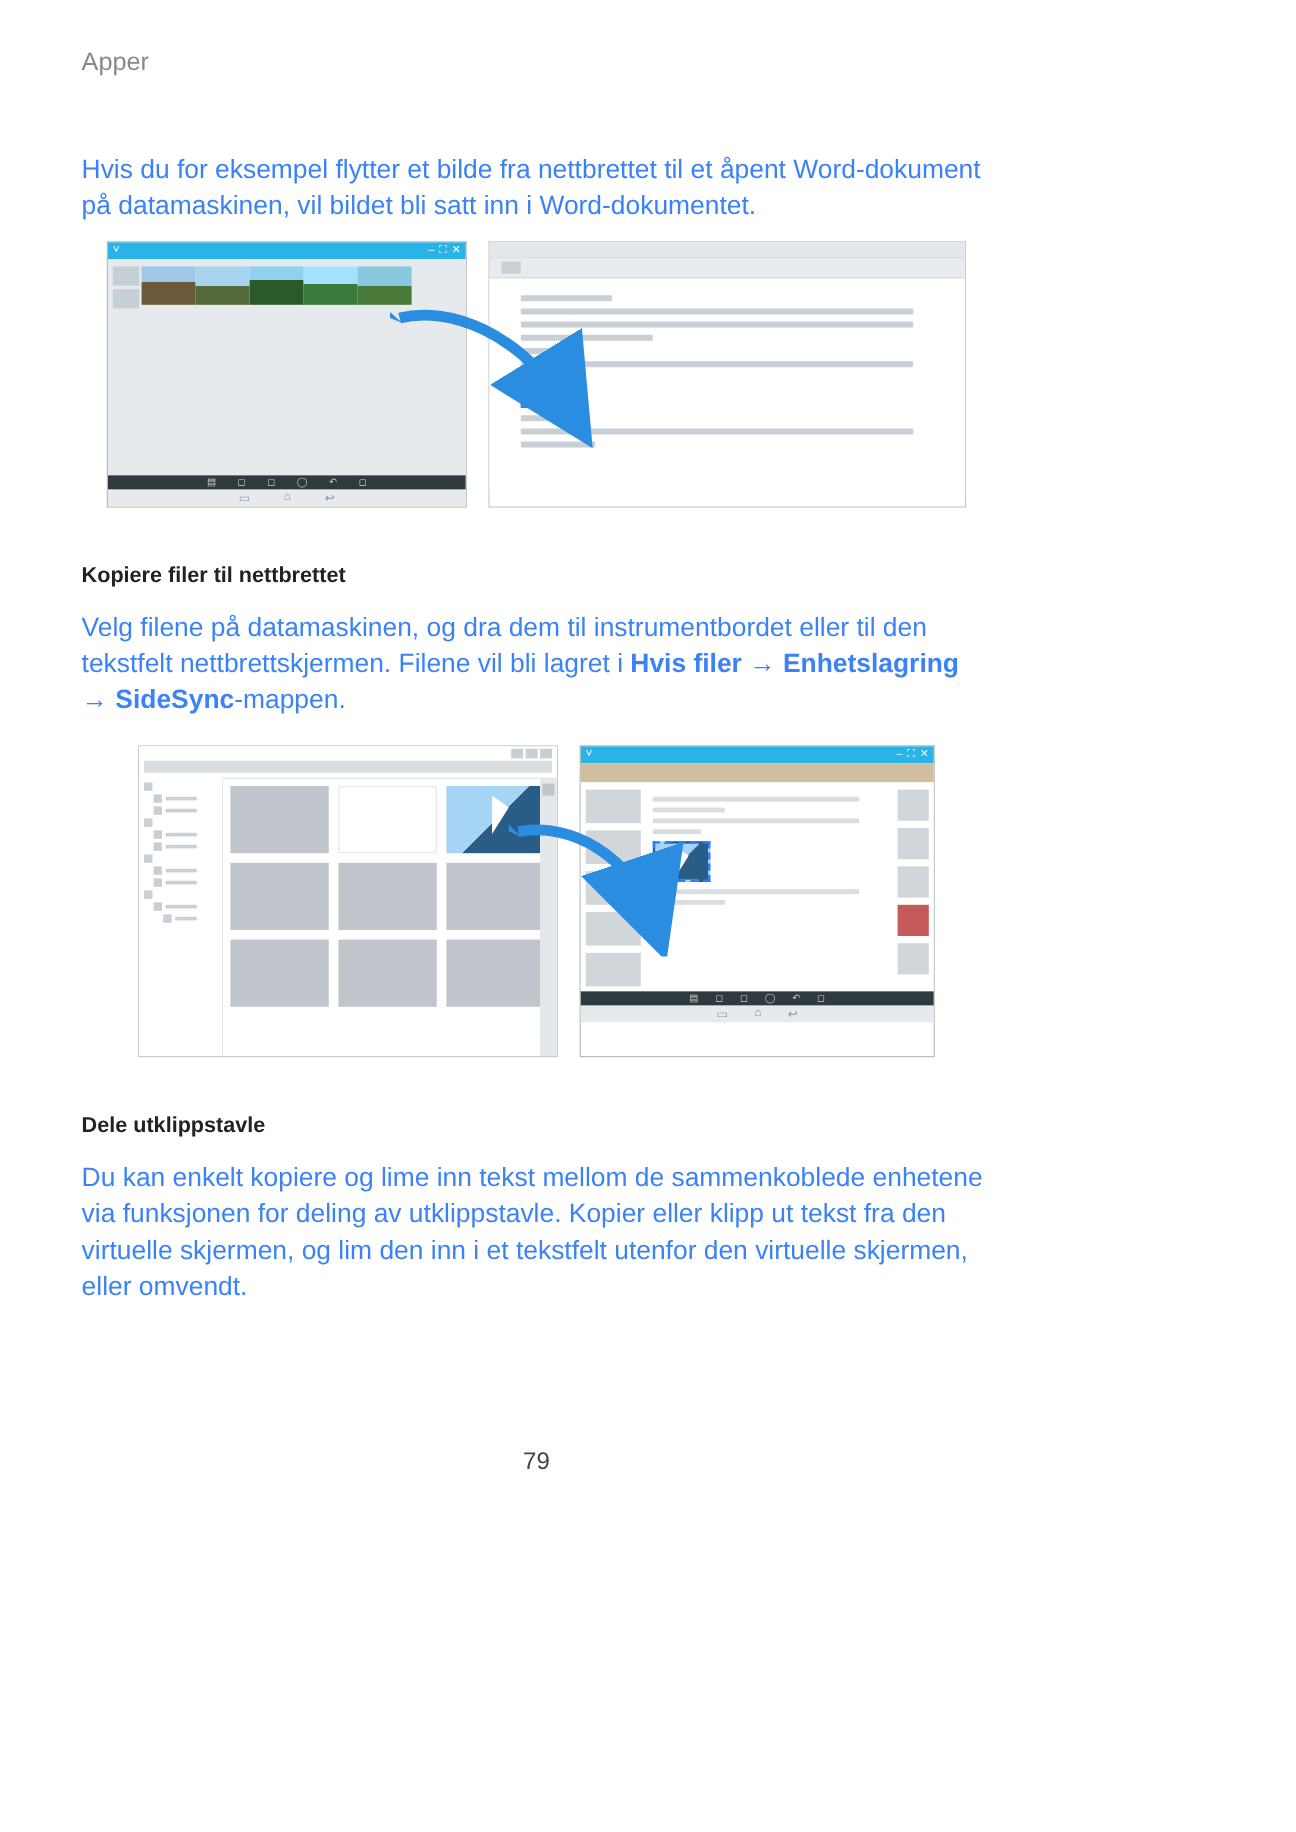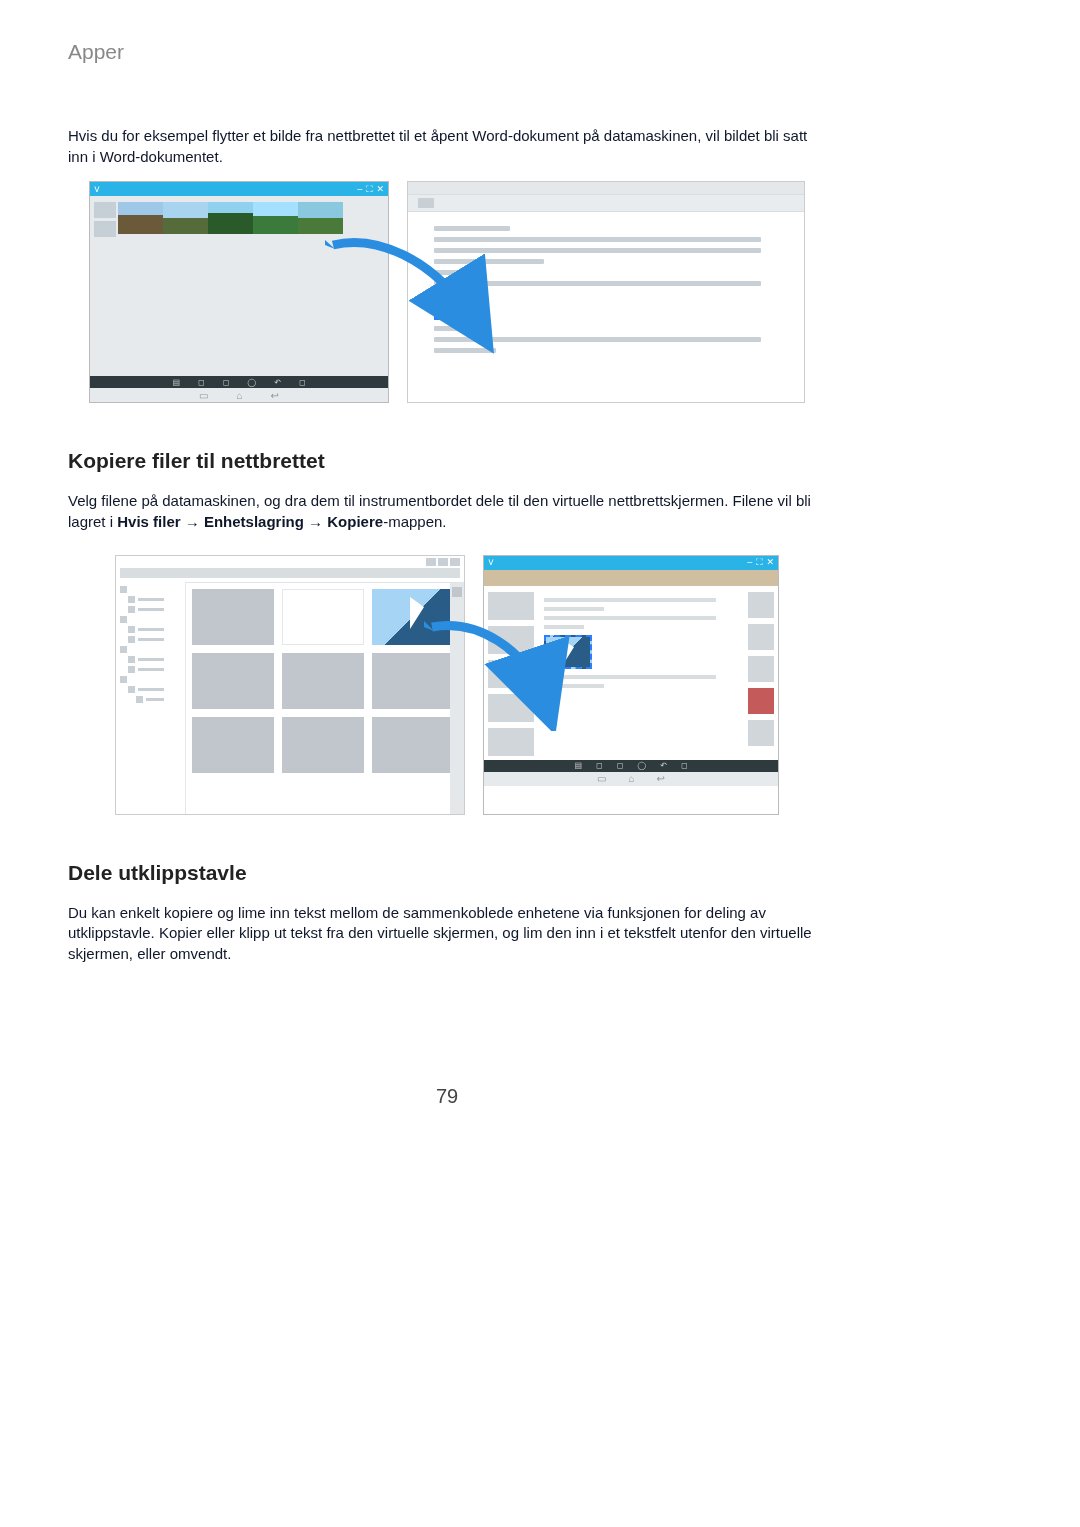--- a/index.html
+++ b/index.html
@@ -1,20 +1,20 @@
 <!DOCTYPE html>
 <html><head>
 <meta charset="utf-8">
 <style>
   * { box-sizing: border-box; margin: 0; padding: 0; }
   html, body { width: 1080px; background: #fff; font-family: Arial, Helvetica, sans-serif; color: #222; }
   .page { width: 894px; padding: 40px 68px 40px 68px; }
   .header { color: #888; font-size: 21px; margin-bottom: 62px; }
-  .body-text { font-size: 15px; line-height: 1.38; color: #0f172a; }
-  .h2 { font-size: 21px; font-weight: bold; margin-top: 46px; margin-bottom: 18px; }
+  .body-text { font-size: 22px; line-height: 1.38; color: #3b82f6; }
+  .h2 { font-size: 18px; font-weight: bold; margin-top: 46px; margin-bottom: 18px; }
   .sec-gap { height: 8px; }
   .path-bold { font-weight: bold; }
   .page-num { text-align: center; font-size: 20px; color: #444; margin-top: 120px; }
   
   .fig1 { display:flex; gap:18px; margin: 14px auto 0 auto; justify-content:center; width: 728px; position:relative; }
   .fig1-tablet { width: 300px; border:1px solid #bbb; background:#fff; }
   .fig1-tablet-titlebar { height:14px; background:#29b3e6; display:flex; align-items:center; justify-content:space-between; padding:0 4px; }
   .chev { color:#fff; font-size:10px; }
   .winbtns { display:flex; gap:4px; }
   .winbtns span { color:#fff; font-size:9px; }
@@ -152,21 +152,21 @@
             <path d="M0,0 L10,5 L0,10 Z" fill="#2a8de0"></path>
           </marker>
         </defs>
       <path d="M20,20 C60,10 120,30 162,98" stroke="#2a8de0" stroke-width="9" fill="none" marker-end="url(#ah1)"></path>
       <path d="M12,15 L22,24 L12,20 Z" fill="#2a8de0"></path>
     </svg>
   </div>
 
   <h2 class="h2">Kopiere filer til nettbrettet</h2>
   <p class="body-text">
-    <span>Velg filene på datamaskinen, og dra dem til instrumentbordet dele til den virtuelle nettbrettskjermen. Filene vil bli lagret i </span><span class="path-bold">Hvis filer</span><span> → </span><span class="path-bold">Enhetslagring</span><span> → </span><span class="path-bold">Kopiere</span><span>-mappen.</span>
+    <span>Velg filene på datamaskinen, og dra dem til instrumentbordet eller til den tekstfelt nettbrettskjermen. Filene vil bli lagret i </span><span class="path-bold">Hvis filer</span><span> → </span><span class="path-bold">Enhetslagring</span><span> → </span><span class="path-bold">SideSync</span><span>-mappen.</span>
   </p>
   <div class="sec-gap"></div>
 
   <div class="fig2">
     <div class="fig2-pc">
       <div class="fig2-pc-winbar">
           <span></span>
           <span></span>
           <span></span>
         </div>

